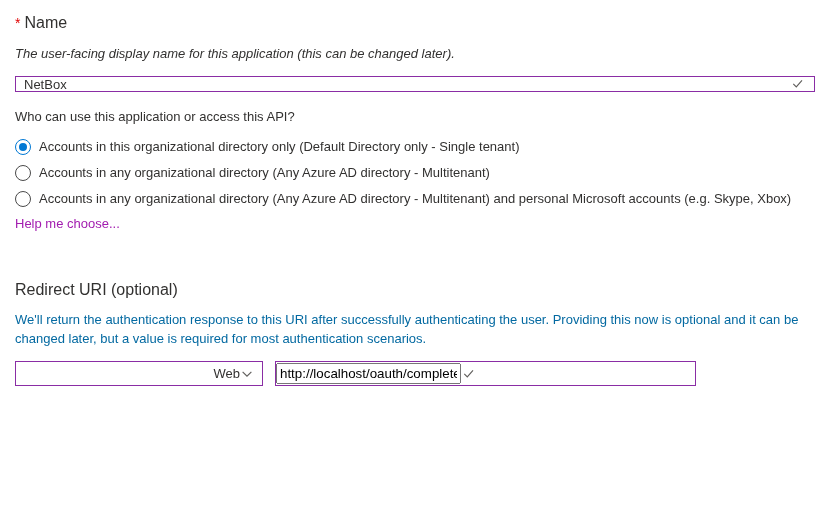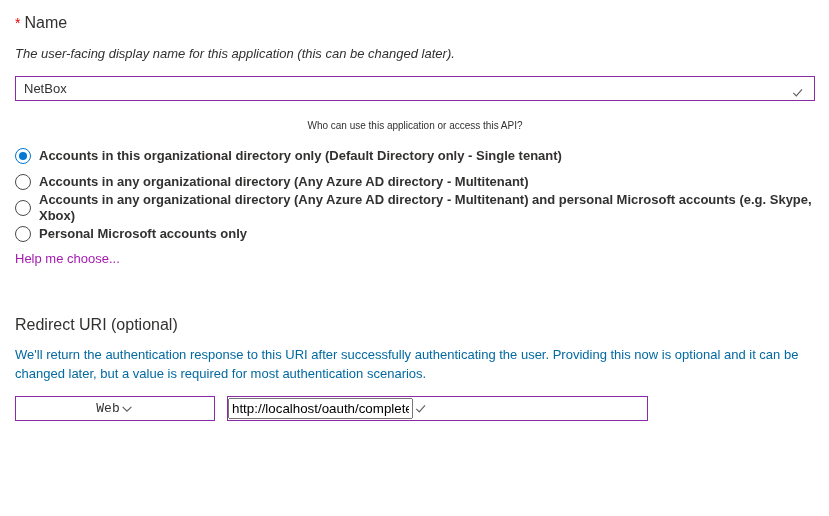--- a/index.html
+++ b/index.html
@@ -19,38 +19,38 @@
   }
   .required-star { color: #e00000; margin-right: 4px; font-size: 14px; }
 
   .field-desc {
     font-size: 13px; line-height: 16px;
     margin-top: 12px; color: #323130; font-style: italic;
   }
 
   .input-box {
     margin-top: 14px;
-    height: 25px; width: 800px;
+    height: 16px; width: 800px;
     border: 1px solid #8a2da5;
     display: flex; align-items: flex-end;
     background: #fff;
   }
   .input-box input {
     flex: 1 1 auto; min-width: 0;
     border: none; outline: none; background: transparent;
     font-family: "Liberation Sans", sans-serif;
     font-size: 13px; color: #323130;
     padding: 0 8px; height: 100%;
   }
   .valid-check { flex: none; margin-right: 9px; display: flex; align-items: center; }
 
   .account-heading { margin-top: 42px; }
-  .question { font-size: 10px; line-height: 16px; margin-top: 17px; text-align: center; }
+  .question { font-size: 13px; line-height: 16px; margin-top: 17px; }
 
-  .radio-list { margin-top: 9px; font-weight: bold; }
+  .radio-list { margin-top: 9px; }
   .radio-row { display: flex; align-items: center; height: 26px; cursor: default; }
   .radio-circle {
     width: 16px; height: 16px; flex: none;
     border: 1px solid #4a4a4a; border-radius: 50%;
     margin-right: 8px; position: relative; background: #fff;
   }
   .radio-circle.checked { border: 1px solid #0078d4; }
   .radio-circle.checked::after {
     content: ""; position: absolute; left: 3px; top: 3px;
     width: 8px; height: 8px; border-radius: 50%; background: #0078d4;
@@ -64,24 +64,24 @@
   }
 
   .redirect-heading { margin-top: 47px; }
   .redirect-desc {
     margin-top: 10px; width: 802px;
     font-size: 13px; line-height: 19px; color: #0369a1;
   }
 
   .uri-row { margin-top: 13px; display: flex; gap: 12px; }
   .select-box {
-    width: 200px; height: 25px;
+    width: 248px; height: 25px;
     border: 1px solid #8a2da5; background: #fff;
-    display: flex; align-items: center; justify-content: center;
-    padding: 0 8px; cursor: pointer; font-family: Liberation Mono, monospace;
+    display: flex; align-items: center; justify-content: flex-end;
+    padding: 0 8px; cursor: pointer;
   }
   .select-value { font-size: 13px; color: #323130; }
   .uri-box {
     width: 421px; height: 25px;
     border: 1px solid #8a2da5; background: #fff;
     display: flex; align-items: center;
   }
 </style>
 </head>
 <body>
@@ -111,24 +111,20 @@
       <span class="radio-label">Accounts in this organizational directory only (Default Directory only - Single tenant)</span>
     </div>
     <div class="radio-row">
       <span class="radio-circle"></span>
       <span class="radio-label">Accounts in any organizational directory (Any Azure AD directory - Multitenant)</span>
     </div>
     <div class="radio-row">
       <span class="radio-circle"></span>
       <span class="radio-label">Accounts in any organizational directory (Any Azure AD directory - Multitenant) and personal Microsoft accounts (e.g. Skype, Xbox)</span>
     </div>
-    <div class="radio-row">
-      <span class="radio-circle"></span>
-      <span class="radio-label">Personal Microsoft accounts only</span>
-    </div>
   </div>
 
   <a class="help-link">Help me choose...</a>
 
   
   <div class="section-heading redirect-heading">Redirect URI (optional)</div>
   <div class="redirect-desc">We'll return the authentication response to this URI after successfully authenticating the user. Providing this now is optional and it can be changed later, but a value is required for most authentication scenarios.</div>
 
   <div class="uri-row">
     <div class="select-box">

